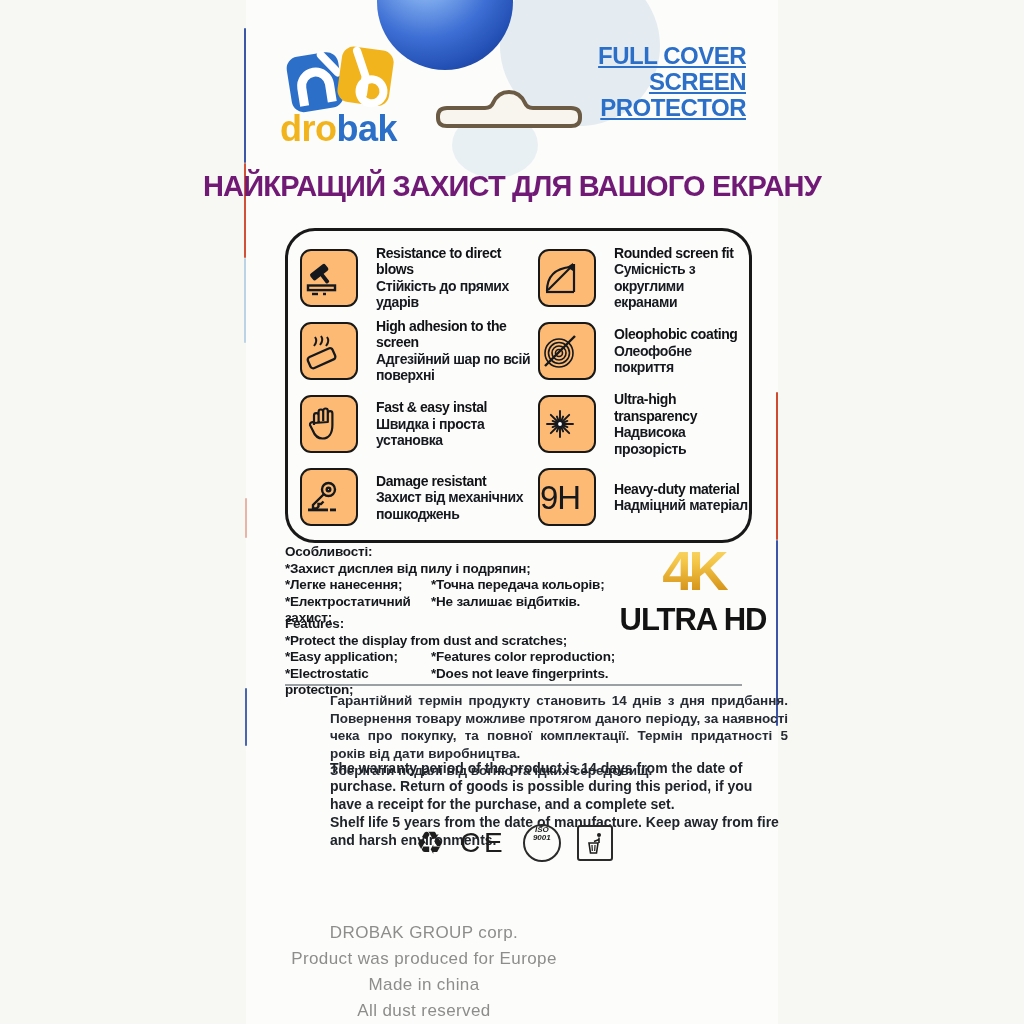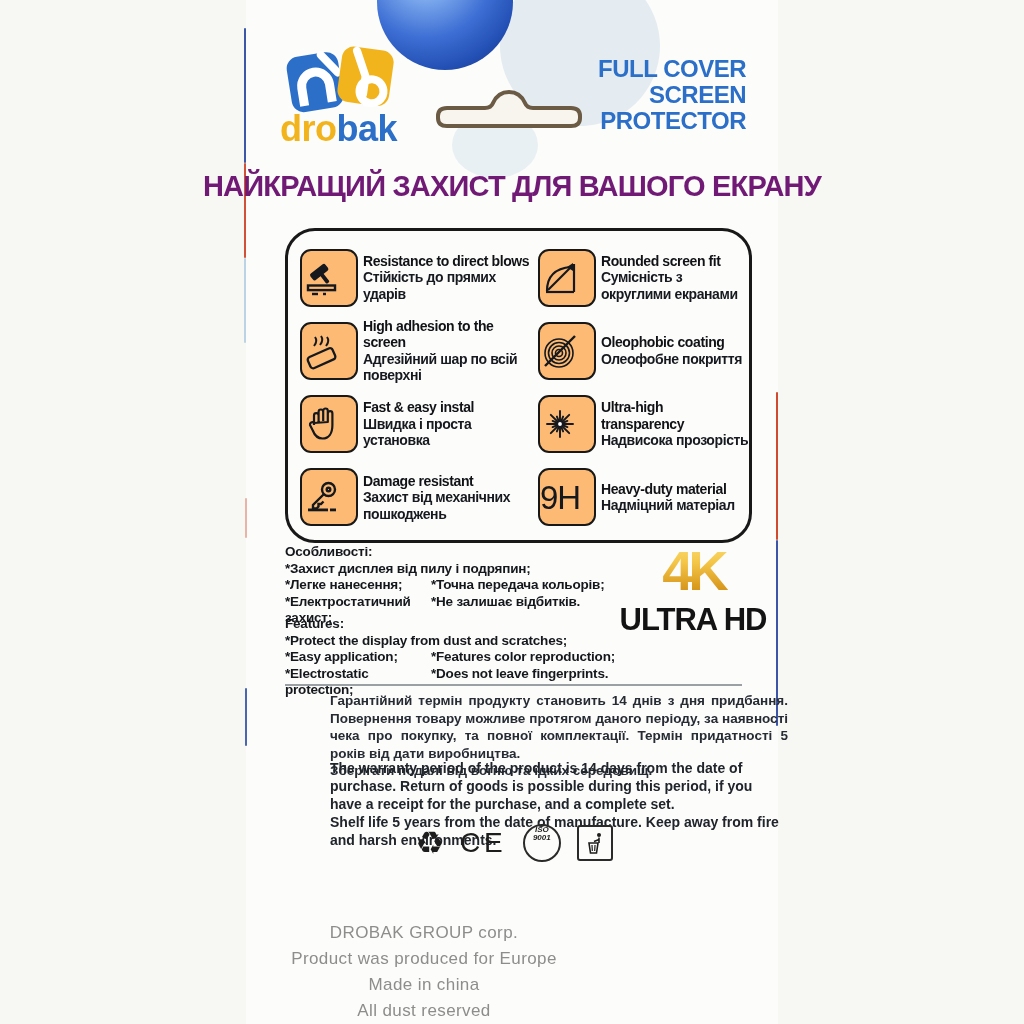--- a/index.html
+++ b/index.html
@@ -19,26 +19,26 @@
   .swoosh1{position:absolute;left:500px;top:-34px;width:160px;height:160px;border-radius:50%;background:#e4ecf2;transform:rotate(18deg);}
   .swoosh2{position:absolute;left:452px;top:112px;width:86px;height:66px;border-radius:50%;background:#e9f0f4;}
   .sphere{position:absolute;left:377px;top:-66px;width:136px;height:136px;border-radius:50%;
     background:radial-gradient(circle at 36% 28%, #cfe0f5 0%, #7aa7ec 22%, #3e6fd4 50%, #2350b4 74%, #16307f 100%);}
   .euro-slot{position:absolute;left:425px;top:86px;}
   
   .logo-marks{position:absolute;left:281px;top:42px;}
   .logo-text{position:absolute;left:280px;top:108px;font-size:36px;font-weight:700;letter-spacing:-0.5px;}
   .logo-text .p1{color:#f2b41c;}
   .logo-text .p2{color:#2b6fc9;}
-  .tagline{position:absolute;left:500px;top:56px;width:246px;text-align:right;color:#2b6fc9;font-weight:700;font-size:24px;line-height:26px;letter-spacing:-0.5px;}
+  .tagline{position:absolute;left:500px;top:43px;width:246px;text-align:right;color:#2b6fc9;font-weight:700;font-size:24px;line-height:26px;letter-spacing:-0.5px;text-decoration:underline;}
   .headline{position:absolute;left:0;top:170px;width:1024px;text-align:center;margin:0;font-size:29px;font-weight:700;color:#701a75;letter-spacing:-0.8px;}
   
   .features-box{position:absolute;left:285px;top:228px;width:449px;height:293px;border:3px solid #181818;border-radius:30px;
     display:grid;grid-template-columns:53% 47%;grid-template-rows:repeat(4,1fr);padding:10px 0 6px 12px;box-sizing:content-box;}
-  .feature{display:flex;align-items:center;gap:5px;}
+  .feature{display:flex;align-items:center;gap:18px;}
   .icon-box{flex:0 0 auto;width:54px;height:54px;border:2.4px solid #181818;border-radius:11px;display:flex;align-items:center;justify-content:flex-start;background:#fdba74;}
   .ftext{min-width:0;}
   .ftitle{font-size:14px;font-weight:700;color:#101216;letter-spacing:-0.4px;line-height:16.5px;}
   .fsub{font-size:14px;font-weight:700;color:#16191f;letter-spacing:-0.4px;line-height:16.5px;}
   .nineh{font-size:33px;font-weight:400;color:#15181d;letter-spacing:-1px;line-height:1;}
   
   .list-block{position:absolute;left:285px;width:330px;font-size:13.5px;font-weight:700;color:#14171c;line-height:16.5px;letter-spacing:-0.2px;}
   .lb-uk{top:544px;}
   .lb-en{top:616px;}
   .list-cols{display:grid;grid-template-columns:146px auto;}

